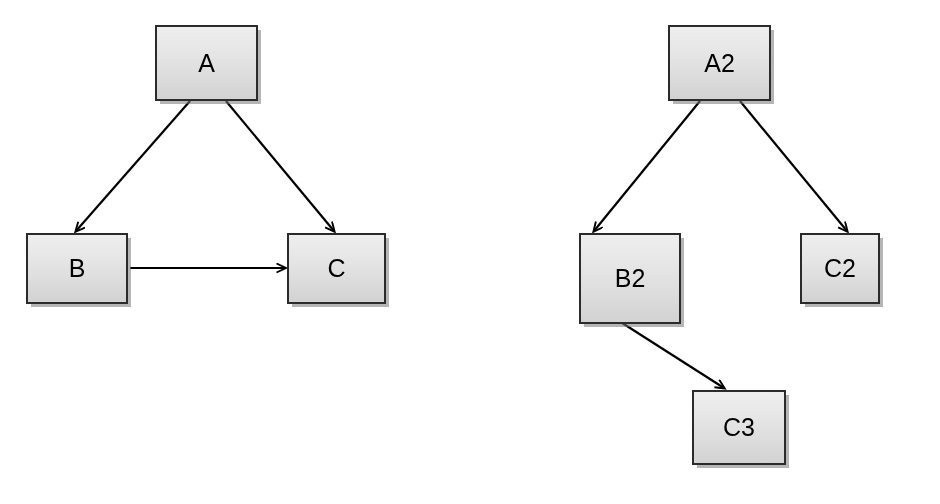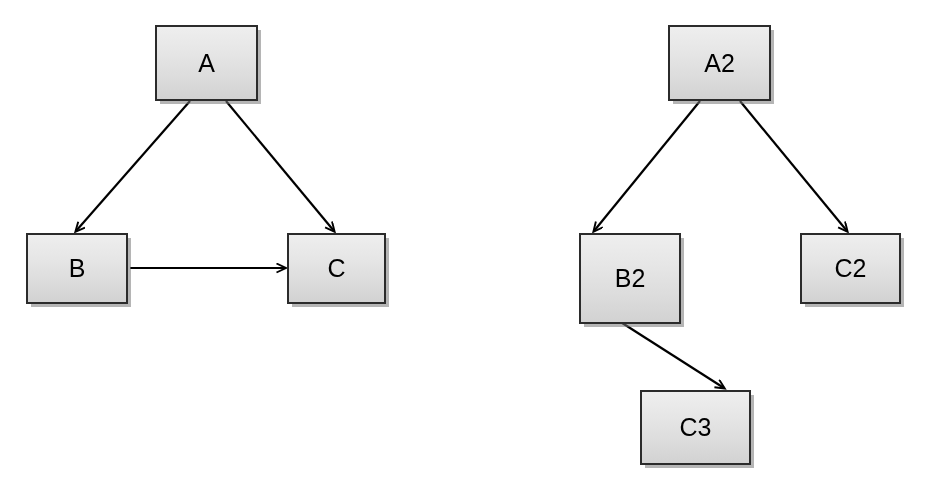--- a/index.html
+++ b/index.html
@@ -78,21 +78,21 @@
       </div>
       <div class="node" style="left: 287px; top: 233px; width: 99px; height: 71px;">
         <span class="node-label">C</span>
       </div>
       <div class="node" style="left: 668px; top: 25px; width: 103px; height: 76px; align-items: center;">
         <span class="node-label">A2</span>
       </div>
       <div class="node" style="left: 543px; top: 233px; width: 102px; height: 91px; margin-left: 36px;">
         <span class="node-label">B2</span>
       </div>
-      <div class="node" style="left: 800px; top: 233px; width: 101px; height: 71px;">
+      <div class="node" style="left: 800px; top: 233px; width: 80px; height: 71px;">
         <span class="node-label">C2</span>
       </div>
-      <div class="node" style="left: 640px; top: 390px; width: 111px; height: 75px; text-align: center;">
+      <div class="node" style="left: 692px; top: 390px; width: 94px; height: 75px; text-align: center;">
         <span class="node-label">C3</span>
       </div>
     </div>
 
 </div>
 
 </body></html>

